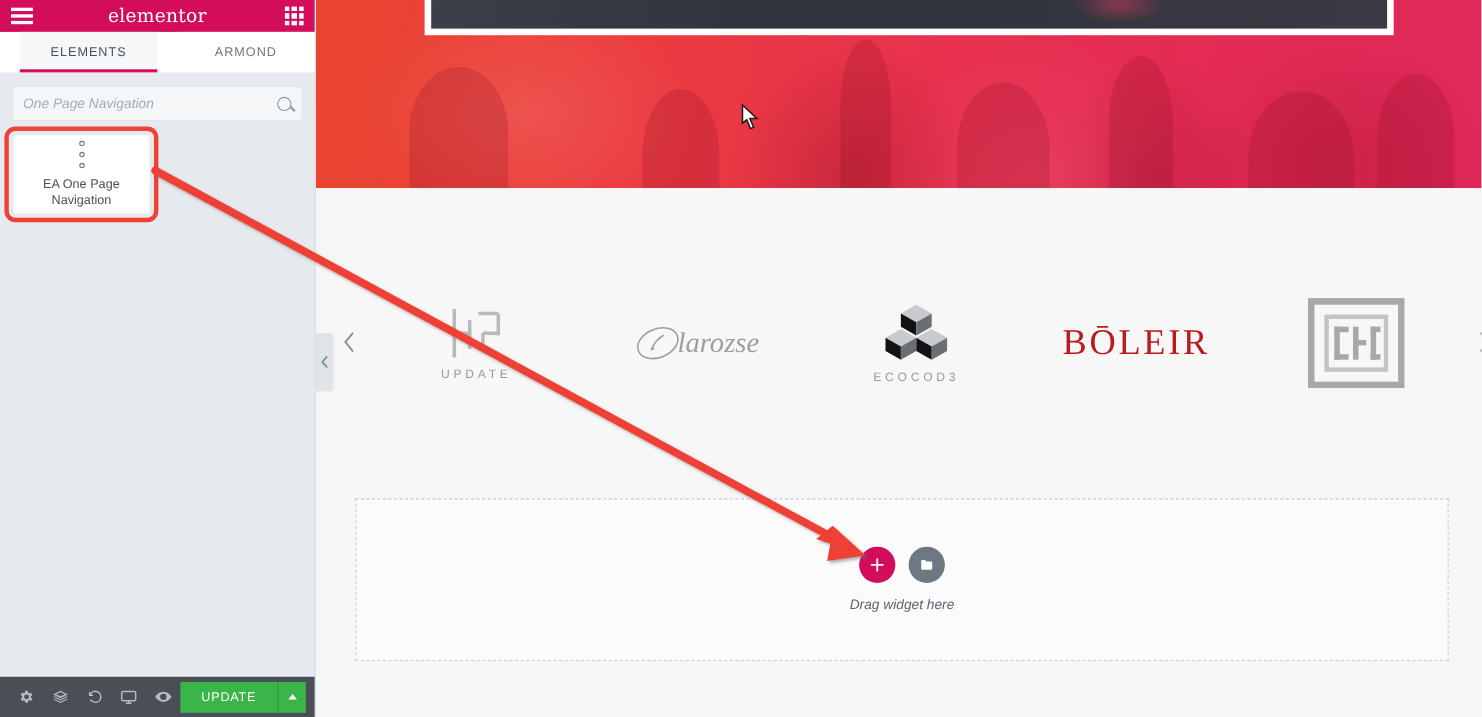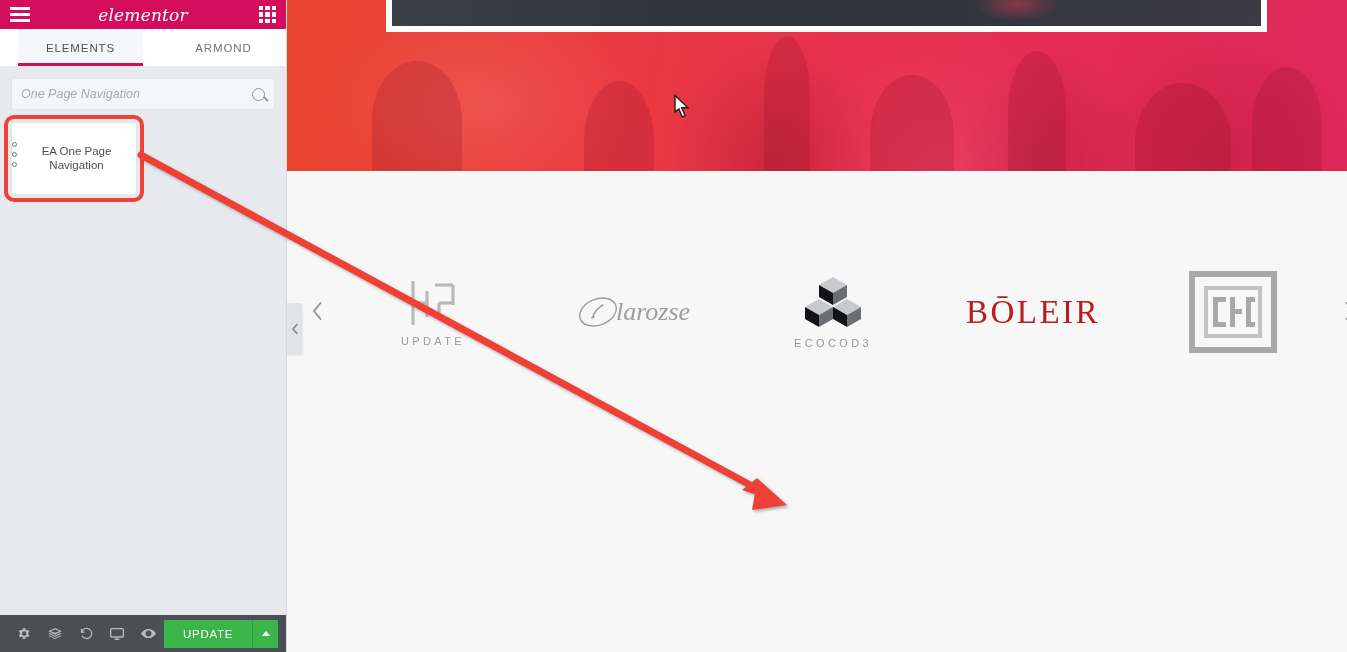--- a/index.html
+++ b/index.html
@@ -19,21 +19,21 @@
   }
   #panel-header {
     height: 29px; background: #d30c5c; flex: none;
     display: flex; align-items: center; justify-content: space-between;
     padding: 0 10px; position: relative;
   }
   .hamburger { width: 20px; display: flex; flex-direction: column; gap: 3px; cursor: pointer; }
   .hamburger i { display: block; height: 3px; background: #fff; border-radius: 0; }
   #brand {
     position: absolute; left: 0; right: 0; text-align: center;
-    font-family: "DejaVu Serif", serif; font-style: italic;
+    font-family: "DejaVu Serif", serif; 
     font-size: 17px; color: #fff; letter-spacing: .2px; pointer-events: none;
   }
   .grid-icon {
     width: 17px; height: 17px; display: grid; cursor: pointer;
     grid-template-columns: repeat(3, 1fr); grid-template-rows: repeat(3, 1fr);
     gap: 2px; position: relative; z-index: 2;
   }
   .grid-icon span { background: #fff; display: block; }
 
   #panel-tabs { display: flex; height: 37px; flex: none; background: #fff; }
@@ -65,21 +65,21 @@
     position: relative; flex: none; cursor: pointer;
   }
   .mag::after {
     content: ""; position: absolute; width: 6px; height: 1.8px; background: #8e99a3;
     transform: rotate(45deg); right: -5px; bottom: 0px;
   }
 
   #widget-list { margin-top: 12px; display: flex; flex-wrap: wrap; gap: 9px; }
   .widget-card {
     width: 126px; height: 73px; background: #fff; border: 1px solid #e3e6e9;
-    border-radius: 3px; display: flex; 
+    border-radius: 3px; display: flex; flex-direction: column;
     align-items: center; justify-content: center; cursor: move;
     position: relative;
   }
   .widget-card.highlight { outline: 4px solid #ef4136; outline-offset: 3px; }
   .wdots { display: flex; flex-direction: column; gap: 5px; align-items: center; margin-bottom: 9px; }
   .wdots i {
     display: block; width: 5px; height: 5px; border-radius: 50%;
     border: 1.4px solid #6d7882;
   }
   .widget-label { font-size: 11.5px; color: #495157; text-align: center; line-height: 1.2; }
@@ -394,20 +394,35 @@
 
       </div>
 
       <div class="carousel-arrow">
         <svg width="13" height="20" viewBox="0 0 13 20" fill="none" stroke="#8a8f96" stroke-width="1.7">
           <path d="M3.5 2L10 10l-6.5 8" stroke-linecap="round"></path>
         </svg>
       </div>
     </div>
 
+    <div id="empty-section">
+      <div id="add-row">
+        <div class="circ-btn" id="add-widget-btn">
+          <svg width="13" height="13" viewBox="0 0 14 14" stroke="#fff" stroke-width="1.8" fill="none">
+            <path d="M7 1.5v11M1.5 7h11" stroke-linecap="round"></path>
+          </svg>
+        </div>
+        <div class="circ-btn" id="add-template-btn">
+          <svg width="15" height="15" viewBox="0 0 24 24" fill="#fff">
+            <path d="M4 6.5A1.5 1.5 0 015.5 5h4l1.8 2H18.5A1.5 1.5 0 0120 8.5v9A1.5 1.5 0 0118.5 19h-13A1.5 1.5 0 014 17.5v-11z"></path>
+          </svg>
+        </div>
+      </div>
+      <div id="drag-hint">Drag widget here</div>
+    </div>
 
   </div>
 
   <svg id="annotation">
     <defs>
       <filter id="arrowshadow" x="-20%" y="-20%" width="150%" height="150%">
         <feDropShadow dx="2" dy="2" stdDeviation="1.4" flood-color="#6b6b6b" flood-opacity="0.55"></feDropShadow>
       </filter>
     </defs>
     <g filter="url(#arrowshadow)">

